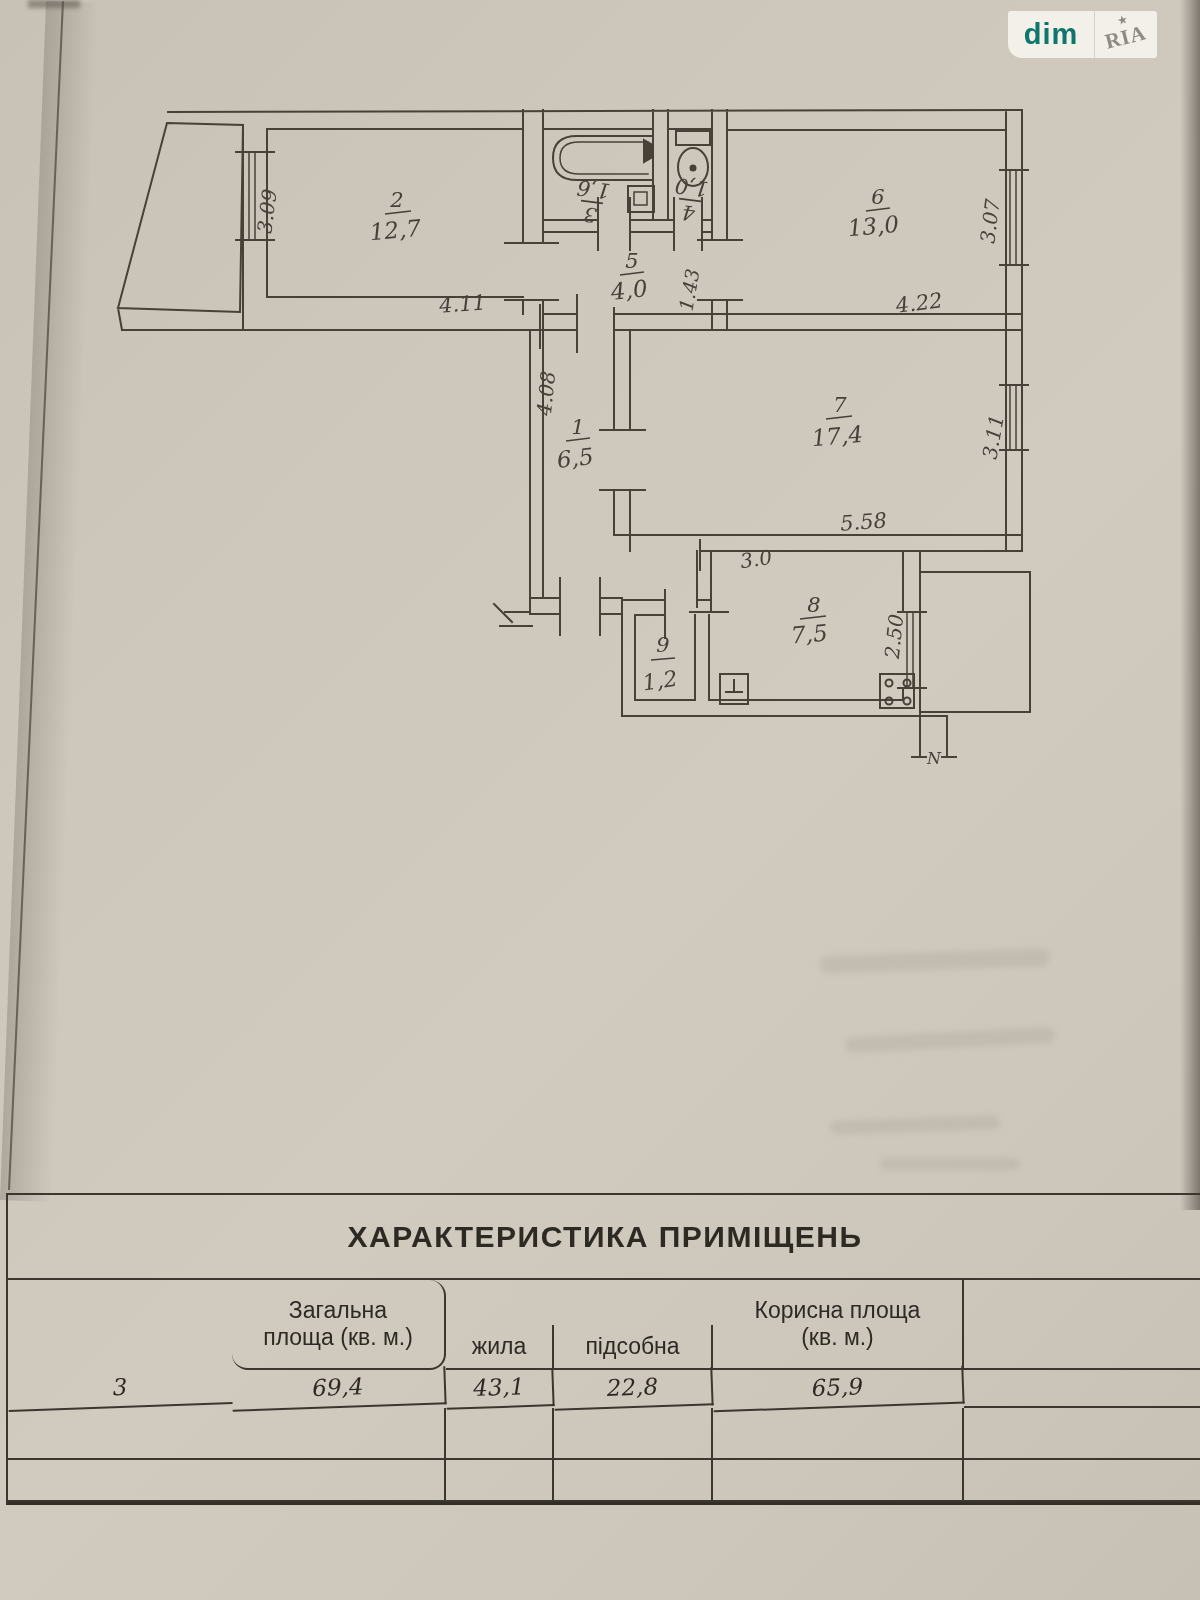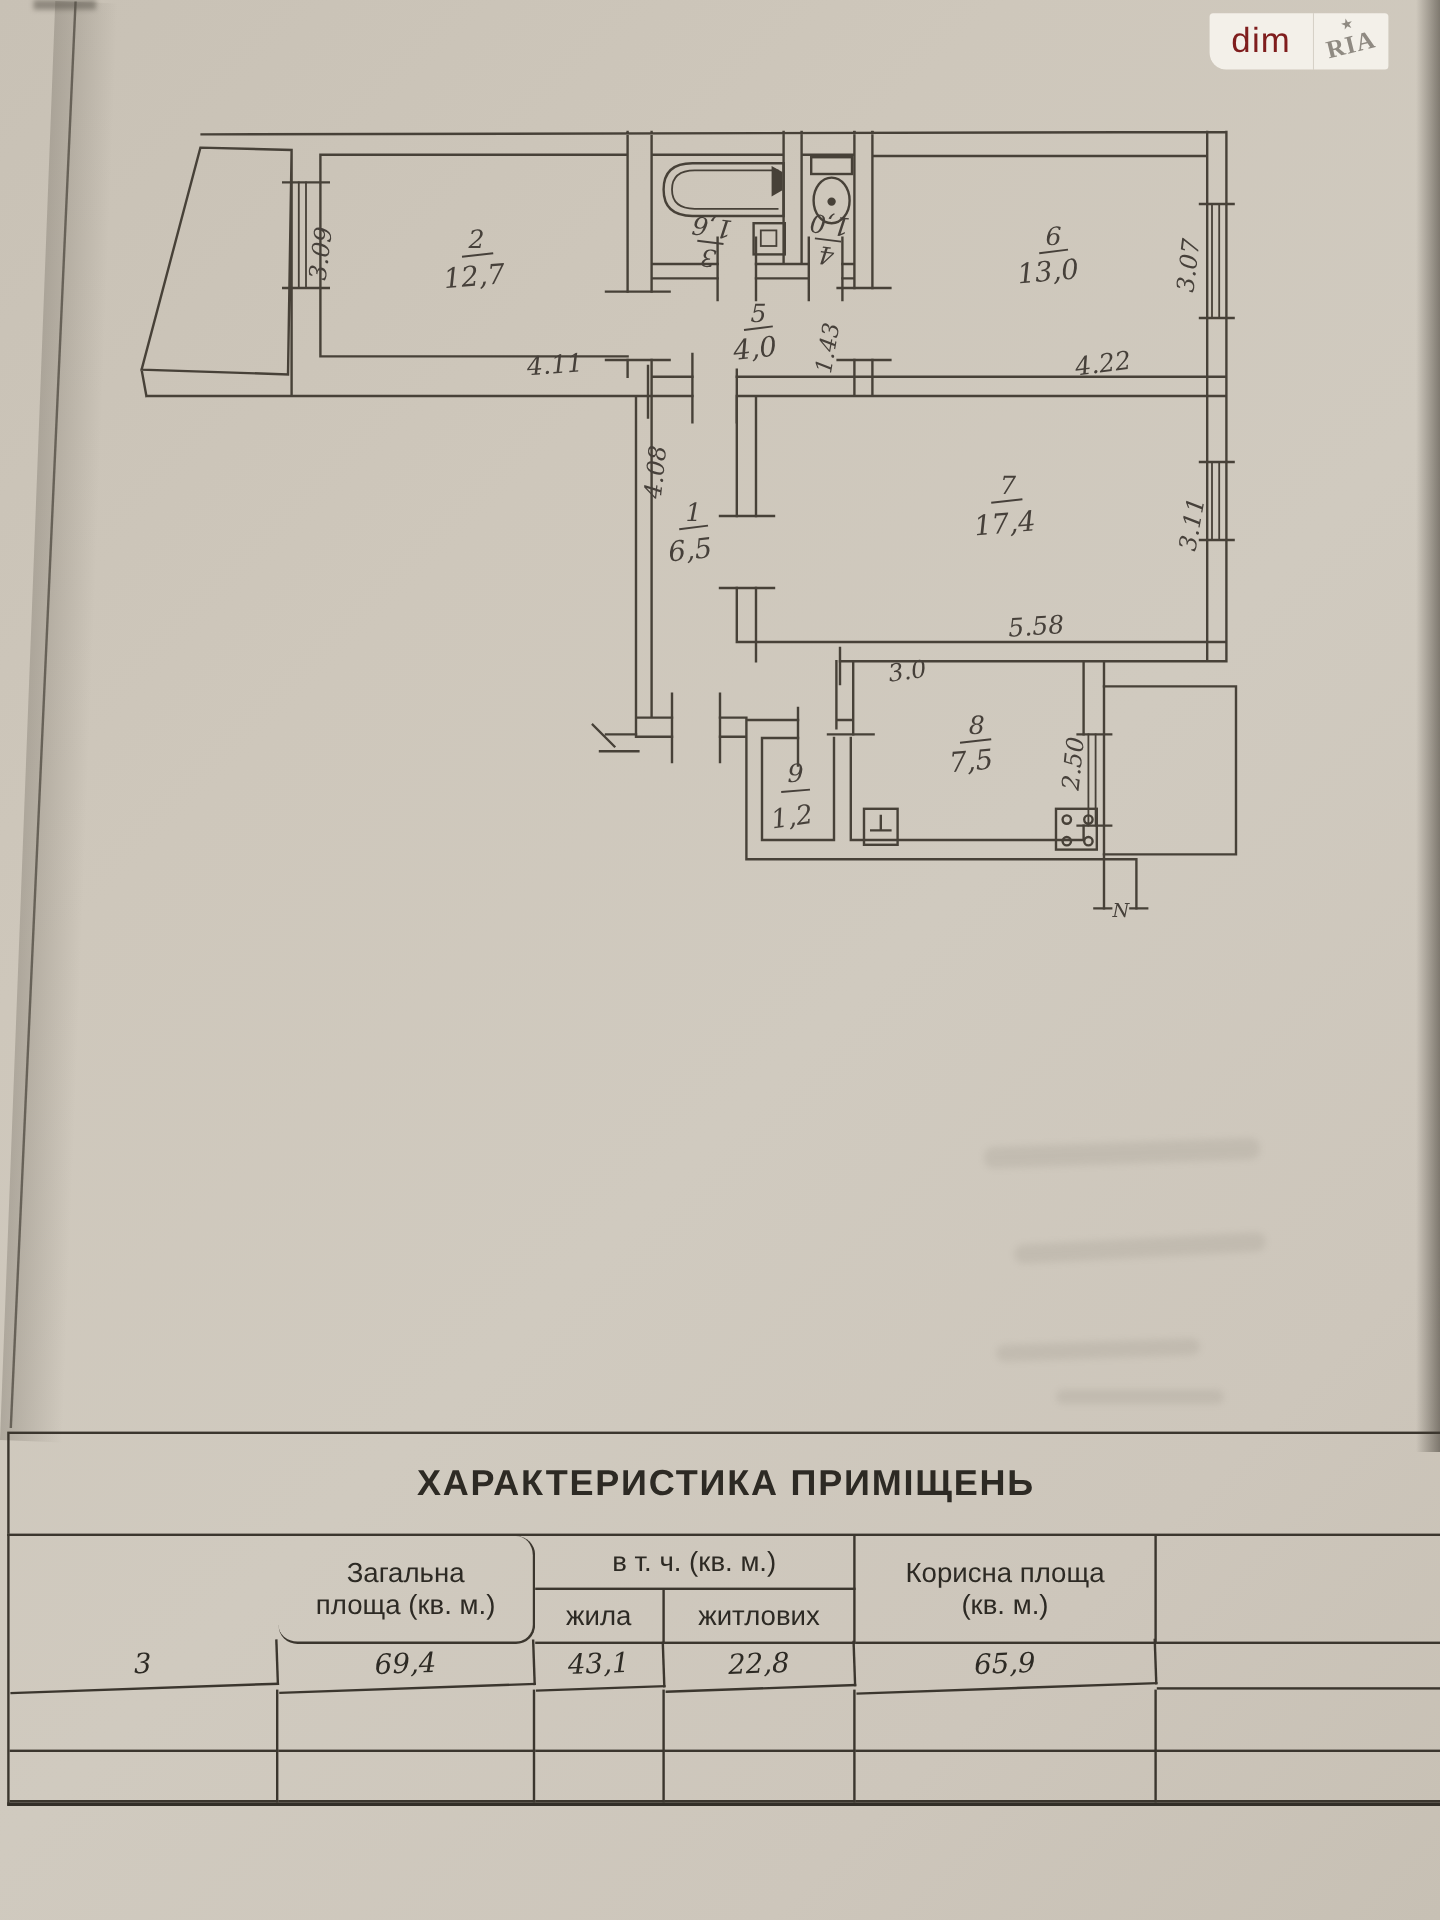--- a/index.html
+++ b/index.html
@@ -16,21 +16,21 @@
   .edge-right{position:absolute;right:0;top:0;width:20px;height:1210px;
               background:linear-gradient(270deg,rgba(60,55,47,.55),rgba(60,55,47,0));}
   .corner-smudge{position:absolute;left:28px;top:0;width:52px;height:8px;background:#555047;
                  opacity:.5;filter:blur(2px);}
   
   .smudge{position:absolute;background:#7a7468;opacity:.14;filter:blur(3px);border-radius:8px;}
   
   .logo{position:absolute;left:1008px;top:11px;display:flex;height:47px;}
   .logo .seg{background:rgba(246,243,237,.92);display:flex;align-items:center;justify-content:center;}
   .logo .seg1{width:86px;border-radius:3px 0 0 14px;border-right:1px solid #d6d1c7;
-              color:#7f1d1d;font-size:29px;font-weight:normal;letter-spacing:1px;}
+              color:#0f766e;font-size:29px;font-weight:bold;letter-spacing:1px;}
   .logo .seg2{width:62px;border-radius:0 3px 3px 0;position:relative;}
   .logo .ria{color:#8f8a82;font-family:"Liberation Serif",serif;font-weight:bold;font-size:21px;
              letter-spacing:1px;transform:rotate(-14deg);display:inline-block;margin-top:6px;}
   .logo .star{position:absolute;top:2px;left:22px;font-size:12px;color:#8f8a82;transform:rotate(-14deg);}
   
   svg.plan{position:absolute;left:0;top:0;}
   .hw{font-family:"DejaVu Serif",serif;font-style:italic;fill:#46403a;}
   
   .rule-top{position:absolute;left:6px;top:1193px;width:1194px;height:2px;background:#3b362e;}
   .char-title{position:absolute;left:6px;top:1195px;width:1194px;height:83px;
@@ -249,23 +249,22 @@
   </svg>
 
   <div class="rule-top"></div>
   <div class="char-title">
     <div>ХАРАКТЕРИСТИКА ПРИМІЩЕНЬ</div>
   </div>
 
   <div class="char-grid">
     <div class="h2">Загальна
 площа (кв. м.)</div>
-    <div class="g">в т. ч. (кв. м.)</div>
     <div class="s1">жила</div>
-    <div class="s2">житлових</div>
+    <div class="s2">підсобна</div>
     <div class="h5">Корисна площа
 (кв. м.)</div>
     <div class="h6"></div>
 
     <div class="v1 hw-cell">3</div>
     <div class="v2 hw-cell">69,4</div>
     <div class="v3 hw-cell">43,1</div>
     <div class="v4 hw-cell">22,8</div>
     <div class="v5 hw-cell">65,9</div>
     <div class="v6"></div>

